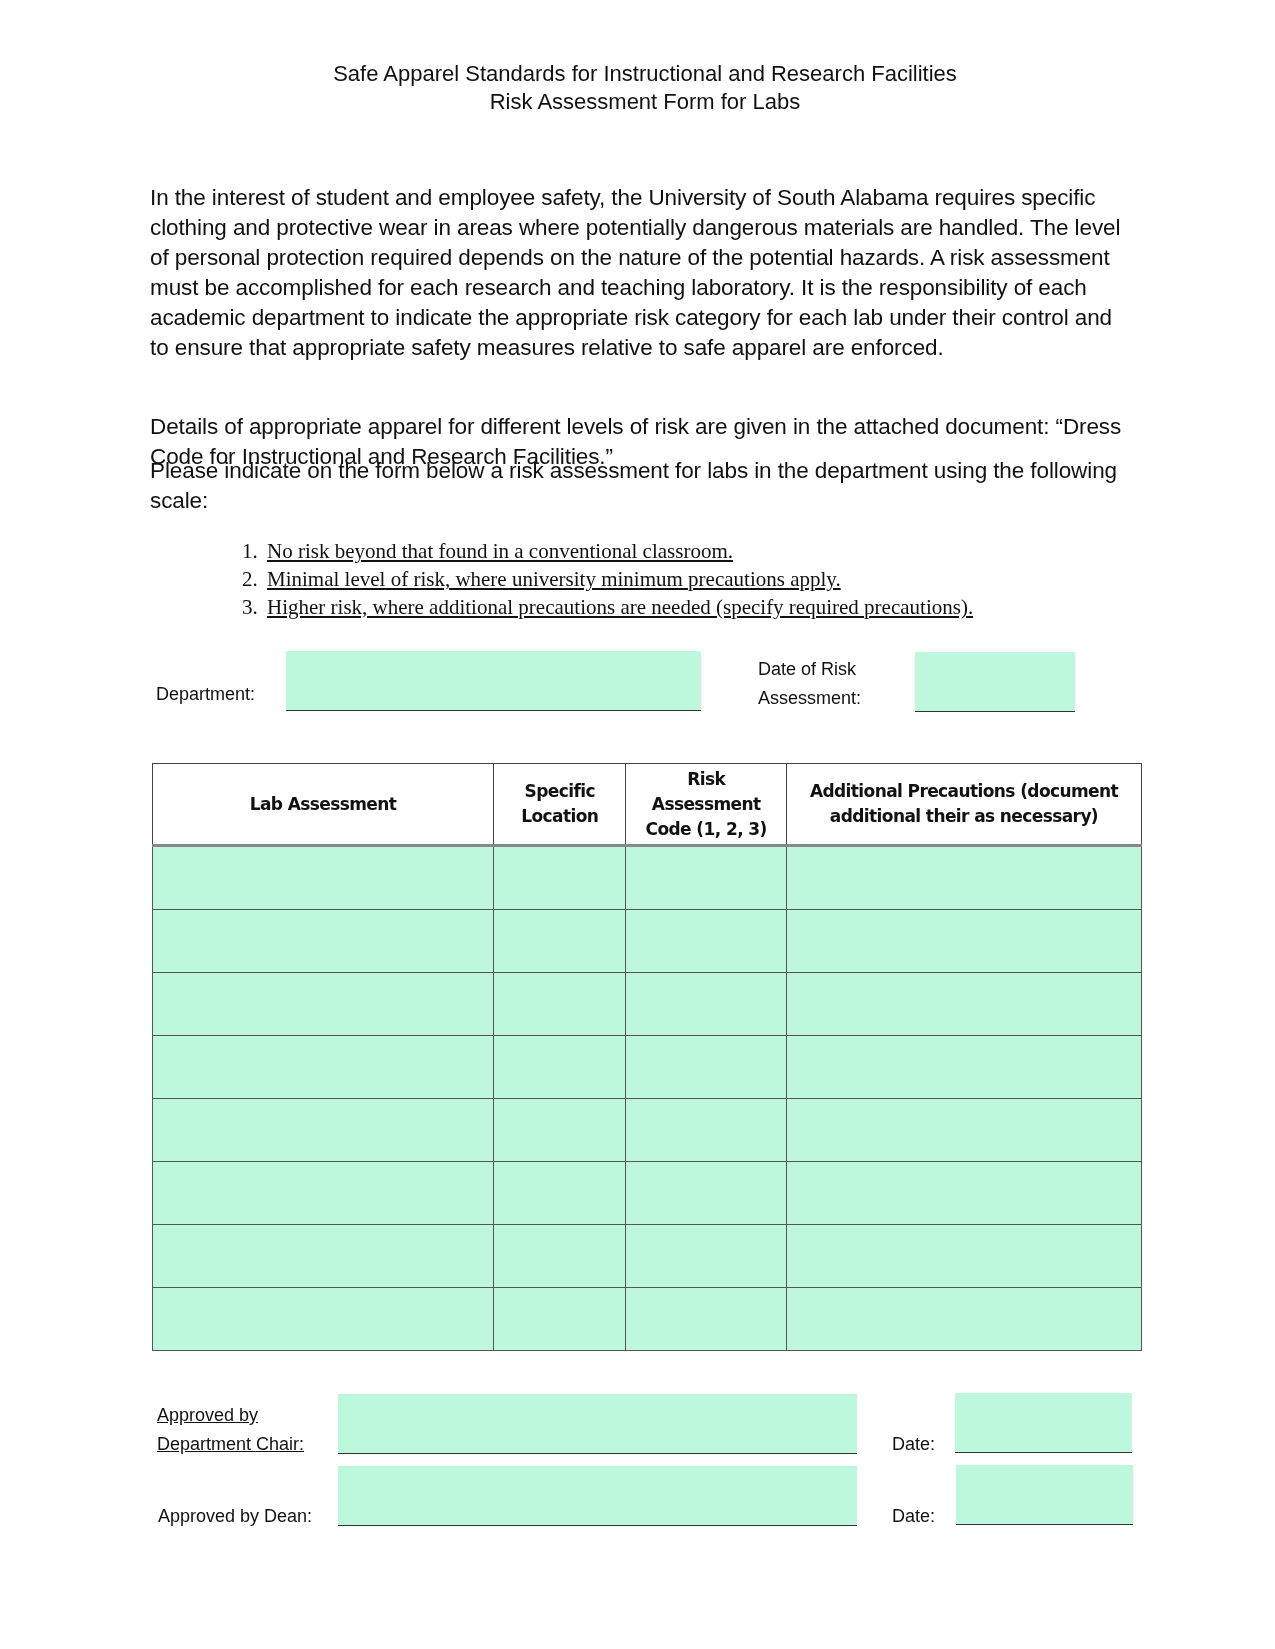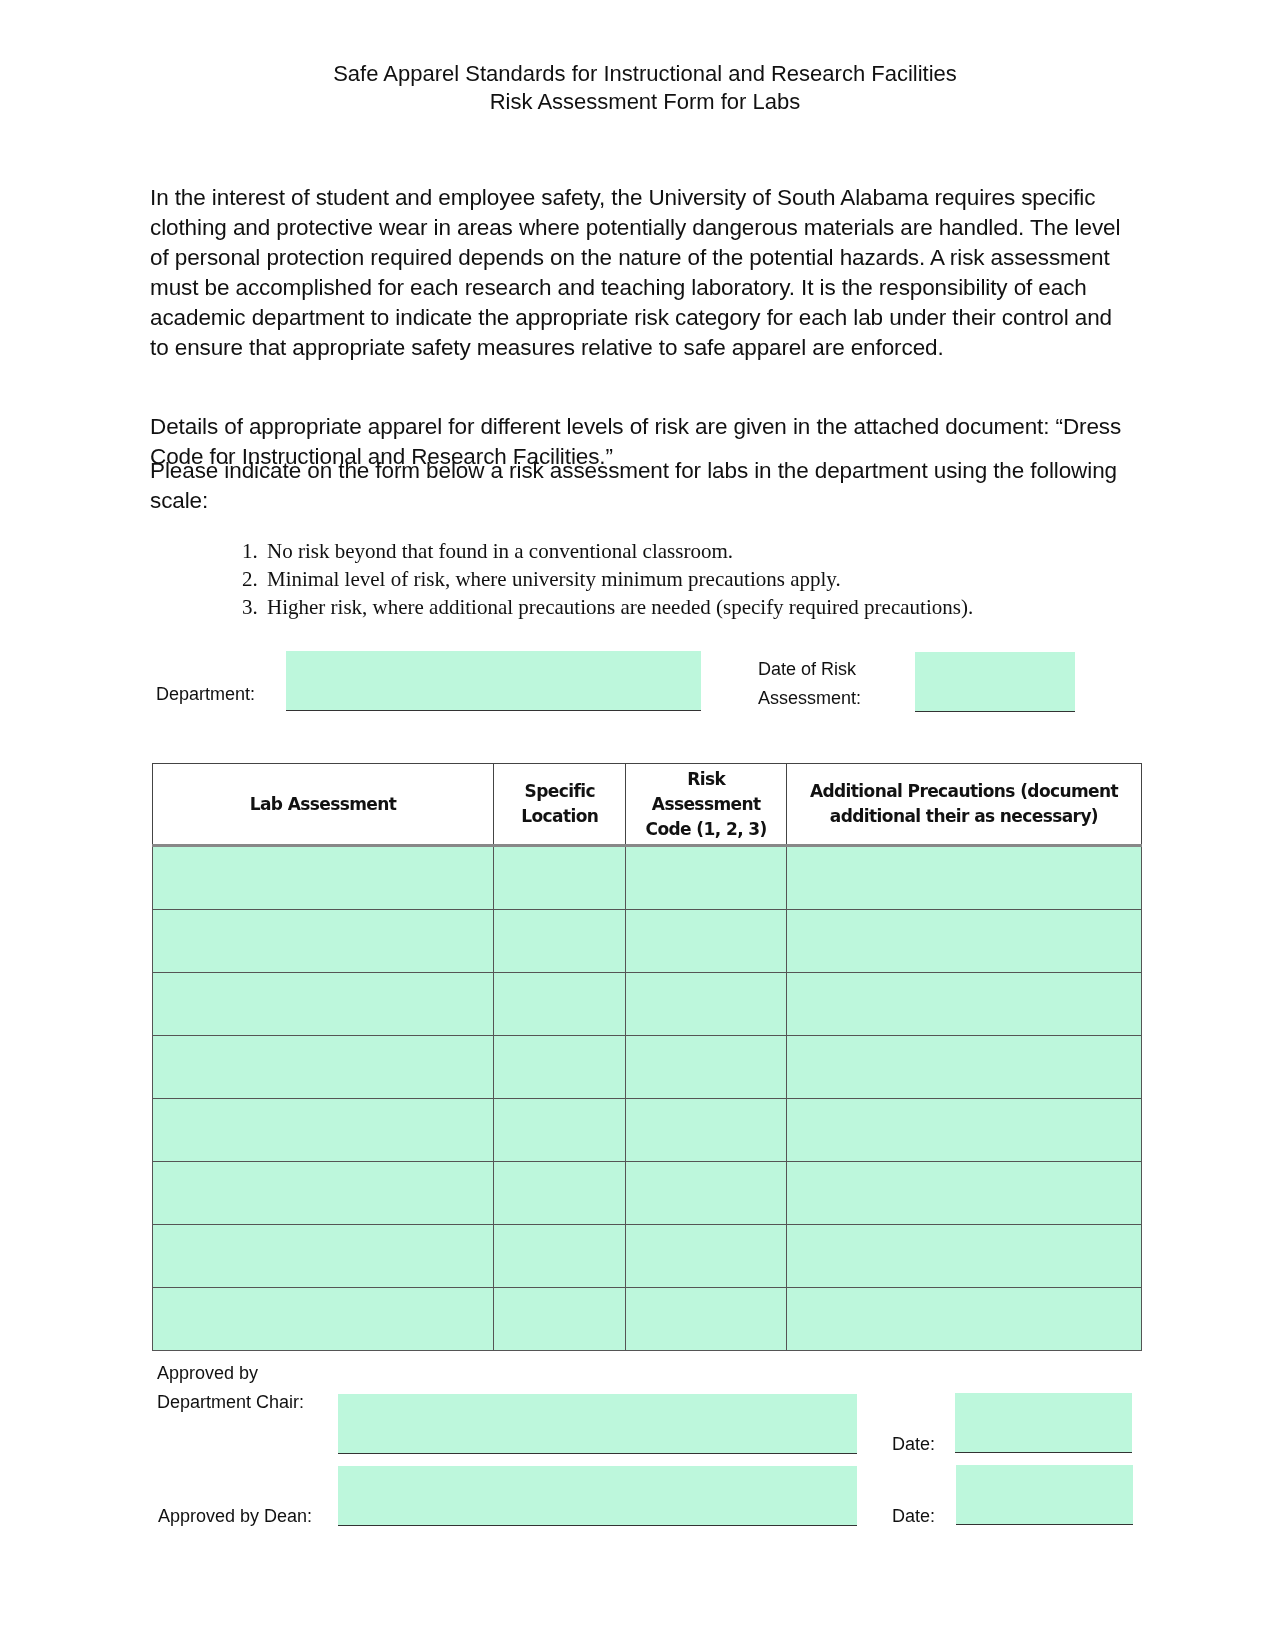--- a/index.html
+++ b/index.html
@@ -5,21 +5,21 @@
   html, body { margin: 0; padding: 0; background: #ffffff; }
   body { width: 1275px; height: 1649px; position: relative; color: #111; font-family: "Liberation Sans", sans-serif; overflow: hidden; }
   .title { position: absolute; left: 0; width: 1290px; text-align: center; font-size: 22px; line-height: 28px; }
   .t1 { top: 60px; }
   .t2 { top: 88px; }
   .para { position: absolute; left: 150px; width: 980px; font-size: 22.5px; line-height: 30px; letter-spacing: -0.1px; }
   .p1 { top: 143px; margin-top: 40px; }
   .p2 { top: 372px; margin-top: 40px; }
   .p3 { top: 456px; }
   ol.scale { position: absolute; left: 233px; top: 537px; margin: 0; padding: 0 0 0 30px; font-family: "Liberation Serif", serif; font-size: 21px; line-height: 28px; }
-  ol.scale li { padding-left: 4px; }
+  ol.scale li { padding-left: 4px; text-decoration: underline; }
   .field { position: absolute; background: #bdf7dc; border-bottom: 1.5px solid #333; }
   .label { position: absolute; font-size: 18px; line-height: 29px; }
   table.labs { position: absolute; left: 152px; top: 763px; width: 990px; border-collapse: collapse; border: 1.5px solid #444; }
   table.labs th { font-family: "DejaVu Sans", sans-serif; font-size: 17px; font-weight: bold; line-height: 25px; height: 80px; border: 1px solid #444; border-bottom: 3px solid #888; background: #fff; text-align: center; padding: 0 4px; letter-spacing: -0.6px; }
   table.labs td { height: 62px; border: 1.5px solid #555; background: #bdf7dc; padding: 0; }
   table.labs td input { width: 100%; height: 100%; border: 0; background: transparent; box-sizing: border-box; }
   .field input { width: 100%; height: 100%; border: 0; background: transparent; }
 </style>
 </head>
 <body>
@@ -120,21 +120,21 @@
       </tr>
       <tr>
         <td><input type="text" value="" style=""></td>
         <td><input type="text" value="" style=""></td>
         <td><input type="text" value="" style=""></td>
         <td><input type="text" value="" style=""></td>
       </tr>
     </tbody>
 </table>
 
-<div class="label" style="left:157px; top:1359px;">
+<div class="label" style="left:157px; top:1401px;text-decoration:underline;">
   <div>Approved by</div>
   <div>Department Chair:</div>
 </div>
 <div class="field" style="left:338px; top:1394px; width:519px; height:59px;">
   <input type="text" value="" style="">
 </div>
 <div class="label" style="left:892px; top:1430px;">Date:</div>
 <div class="field" style="left:955px; top:1393px; width:177px; height:59px;">
   <input type="text" value="" style="">
 </div>

